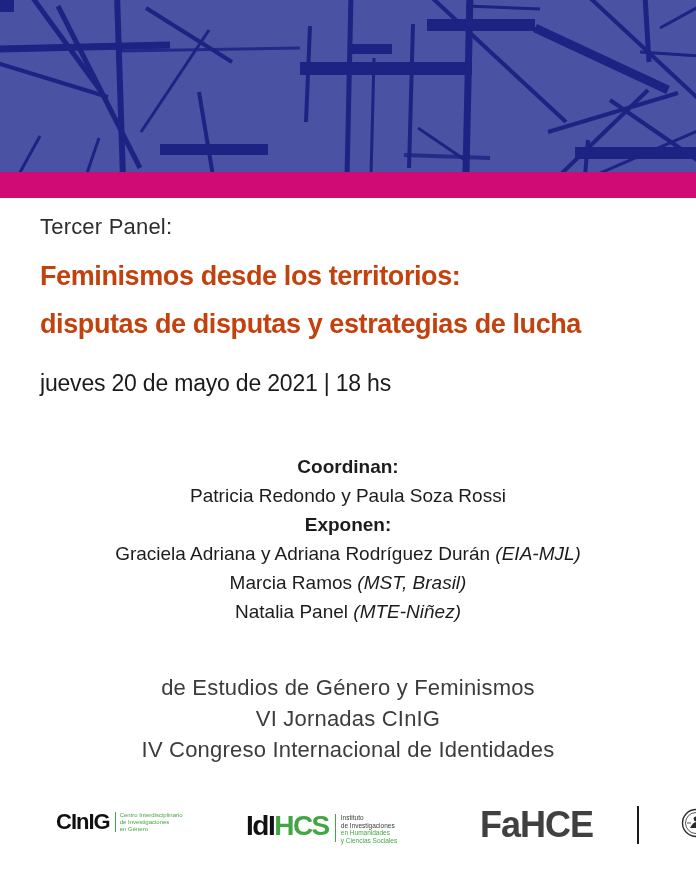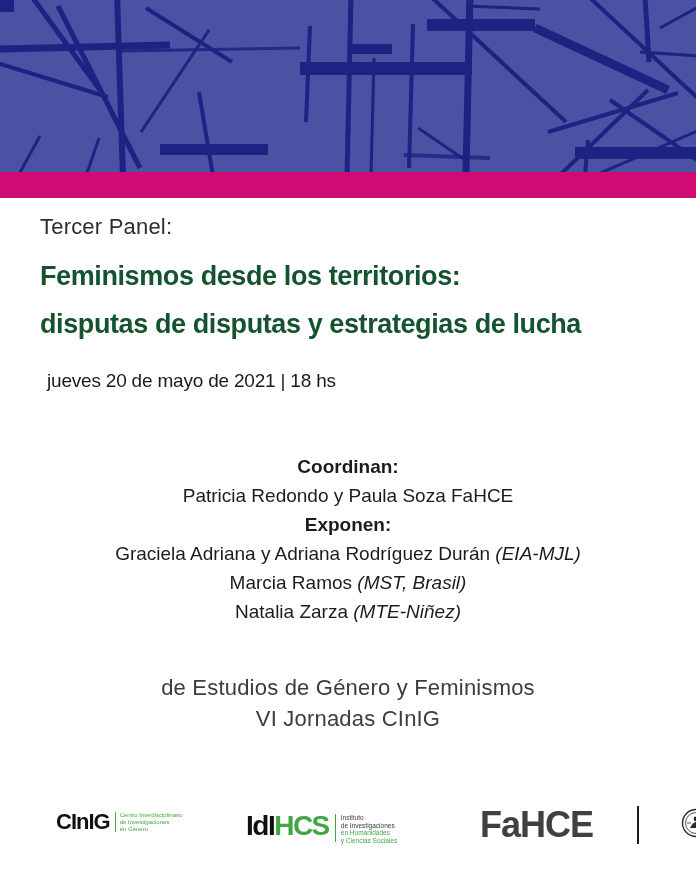--- a/index.html
+++ b/index.html
@@ -16,26 +16,26 @@
   .banner { position: absolute; top: 0; left: 0; width: 696px; height: 172px; }
   .banner svg { display: block; width: 100%; height: 100%; }
   .stripe { position: absolute; top: 172px; left: 0; width: 696px; height: 26px; background: #d00b76; }
   
   .panel-label {
     position: absolute; left: 40px; top: 214px;
     font-size: 22px; color: #2d2d2d; letter-spacing: 0.2px;
   }
   .title {
     position: absolute; left: 40px; top: 252px; width: 630px;
-    font-size: 27px; font-weight: bold; color: #14532d;
+    font-size: 27px; font-weight: bold; color: #c2410c;
     line-height: 48px; letter-spacing: -0.4px;
   }
   .datetime {
-    position: absolute; left: 47px; top: 370px;
-    font-size: 19px; color: #1b1b1b; letter-spacing: -0.2px;
+    position: absolute; left: 40px; top: 370px;
+    font-size: 23px; color: #1b1b1b; letter-spacing: -0.2px;
   }
   
   .people {
     position: absolute; left: 0; top: 452px; width: 696px;
     text-align: center; font-size: 19px; color: #1c1c1c; line-height: 29px;
   }
   .people .label { font-weight: bold; }
   .people em { font-style: italic; }
   
   .event {
@@ -128,30 +128,31 @@
 
   <div class="panel-label">Tercer Panel:</div>
   <div class="title">
     <div>Feminismos desde los territorios:</div>
     <div>disputas de disputas y estrategias de lucha</div>
   </div>
   <div class="datetime">jueves 20 de mayo de 2021 | 18 hs</div>
 
   <div class="people">
     <div class="label">Coordinan:</div>
-    <div>Patricia Redondo y Paula Soza FaHCE</div>
+    <div>Patricia Redondo y Paula Soza Rossi</div>
     <div class="label">Exponen:</div>
     <div><span>Graciela Adriana y Adriana Rodríguez Durán</span> <em>(EIA-MJL)</em></div>
     <div><span>Marcia Ramos</span> <em>(MST, Brasil)</em></div>
-    <div><span>Natalia Zarza</span> <em>(MTE-Niñez)</em></div>
+    <div><span>Natalia Panel</span> <em>(MTE-Niñez)</em></div>
   </div>
 
   <div class="event">
     <div>de Estudios de Género y Feminismos</div>
     <div>VI Jornadas CInIG</div>
+    <div>IV Congreso Internacional de Identidades</div>
   </div>
 
   <div class="logo logo-cinig">
     <div class="cinig-row1">
       <span class="cinig-title">CInIG</span>
       <span class="cinig-divider"></span>
       <span class="cinig-desc">
         <div>Centro Interdisciplinario</div>
         <div>de Investigaciones</div>
         <div>en Género</div>

